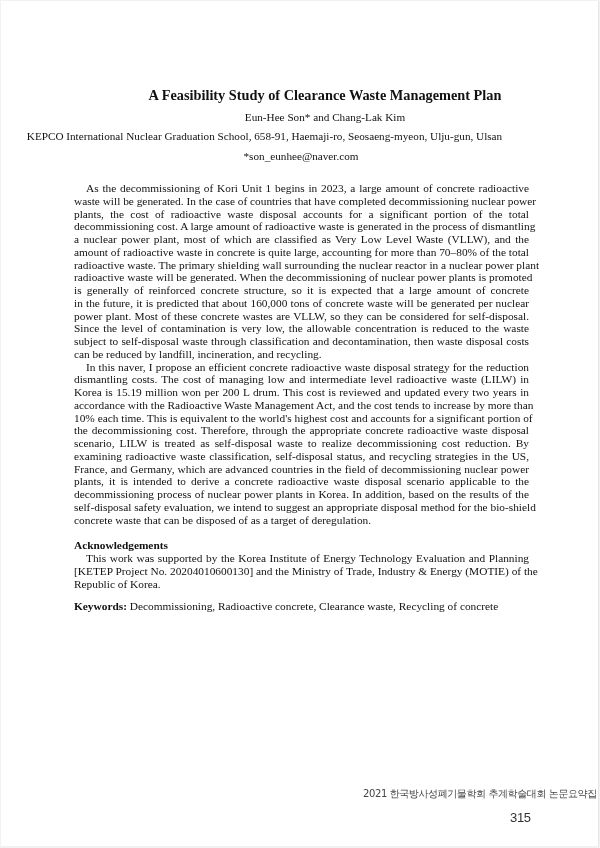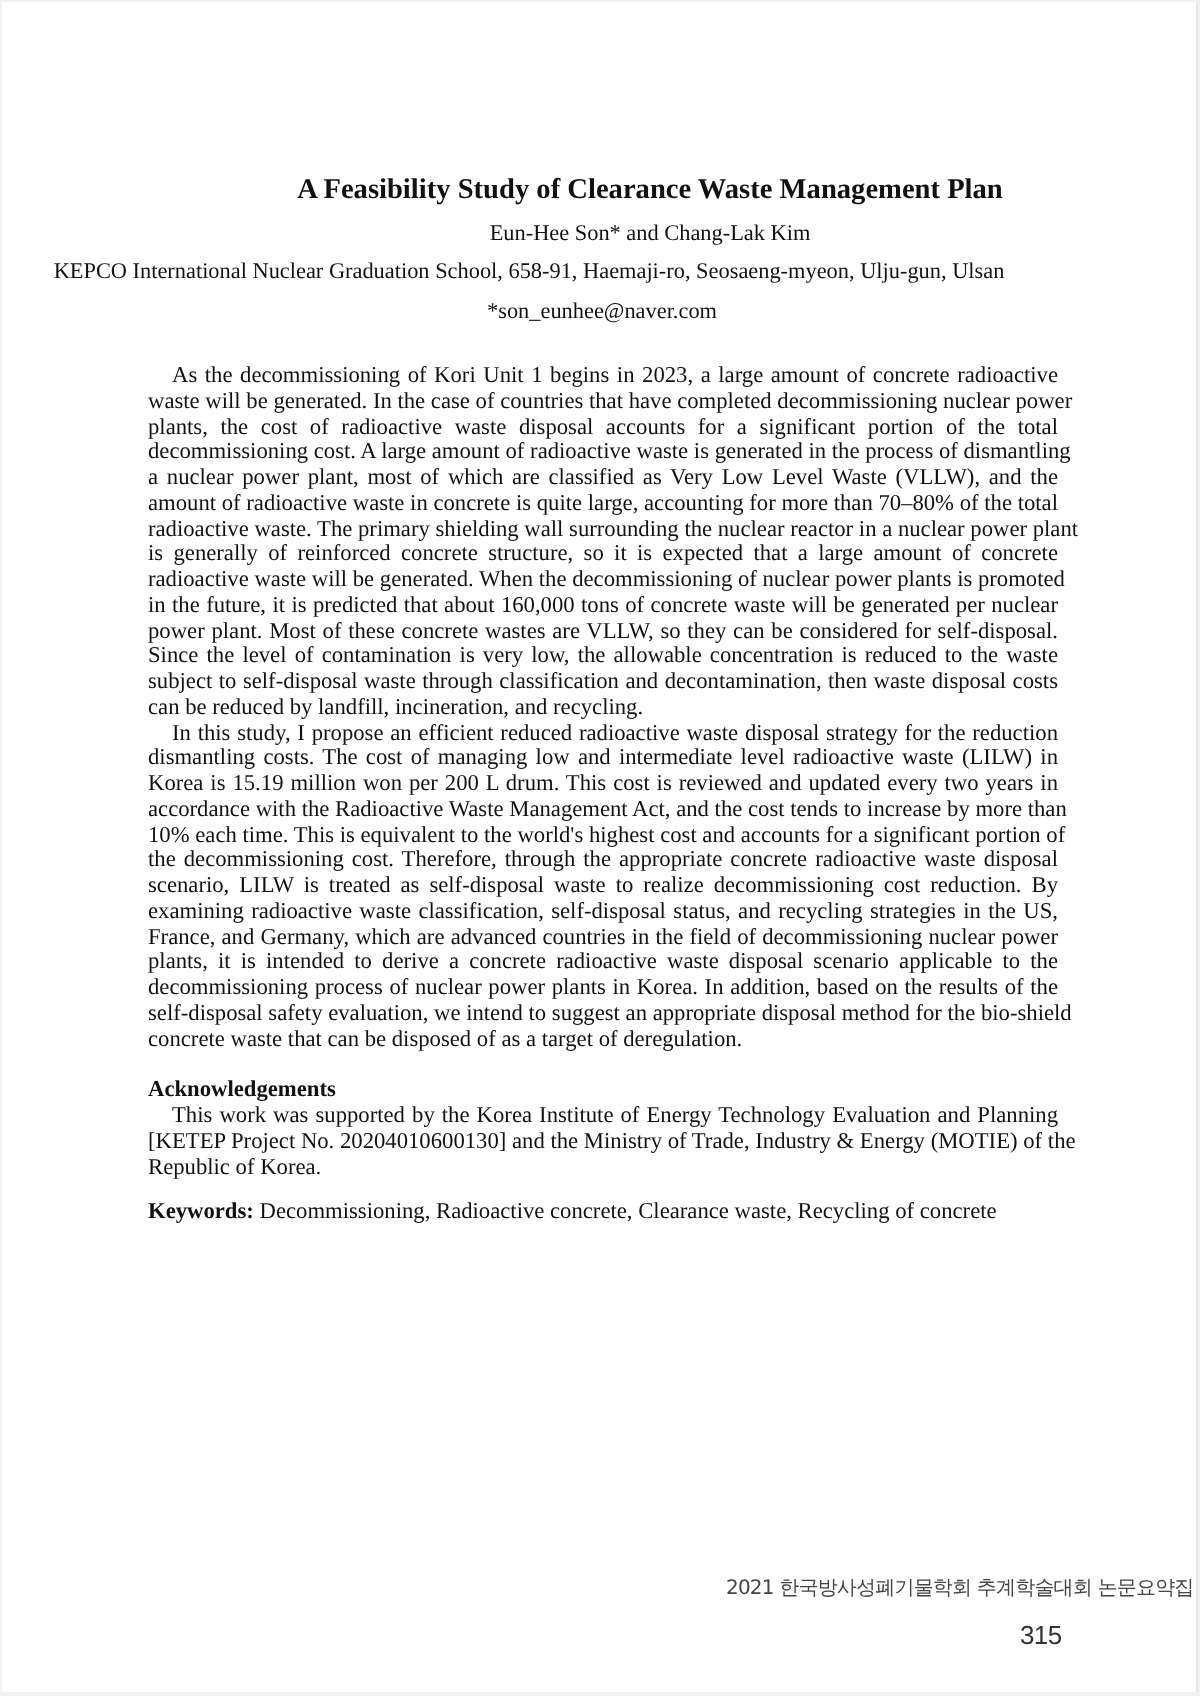--- a/index.html
+++ b/index.html
@@ -79,30 +79,30 @@
 
   <div class="body">
     <div>
       <div class="line indent">As the decommissioning of Kori Unit 1 begins in 2023, a large amount of concrete radioactive</div>
       <div class="line">waste will be generated. In the case of countries that have completed decommissioning nuclear power</div>
       <div class="line">plants, the cost of radioactive waste disposal accounts for a significant portion of the total</div>
       <div class="line">decommissioning cost. A large amount of radioactive waste is generated in the process of dismantling</div>
       <div class="line">a nuclear power plant, most of which are classified as Very Low Level Waste (VLLW), and the</div>
       <div class="line">amount of radioactive waste in concrete is quite large, accounting for more than 70–80% of the total</div>
       <div class="line">radioactive waste. The primary shielding wall surrounding the nuclear reactor in a nuclear power plant</div>
+      <div class="line">radioactive waste will be generated. When the decommissioning of nuclear power plants is promoted</div>
       <div class="line">is generally of reinforced concrete structure, so it is expected that a large amount of concrete</div>
-      <div class="line">radioactive waste will be generated. When the decommissioning of nuclear power plants is promoted</div>
       <div class="line">in the future, it is predicted that about 160,000 tons of concrete waste will be generated per nuclear</div>
       <div class="line">power plant. Most of these concrete wastes are VLLW, so they can be considered for self-disposal.</div>
       <div class="line">Since the level of contamination is very low, the allowable concentration is reduced to the waste</div>
       <div class="line">subject to self-disposal waste through classification and decontamination, then waste disposal costs</div>
       <div class="line last">can be reduced by landfill, incineration, and recycling.</div>
     </div>
     <div>
-      <div class="line indent">In this study, I propose an efficient reduced radioactive waste disposal strategy for the reduction</div>
+      <div class="line indent">In this naver, I propose an efficient concrete radioactive waste disposal strategy for the reduction</div>
       <div class="line">dismantling costs. The cost of managing low and intermediate level radioactive waste (LILW) in</div>
       <div class="line">Korea is 15.19 million won per 200 L drum. This cost is reviewed and updated every two years in</div>
       <div class="line">accordance with the Radioactive Waste Management Act, and the cost tends to increase by more than</div>
       <div class="line">10% each time. This is equivalent to the world's highest cost and accounts for a significant portion of</div>
       <div class="line">the decommissioning cost. Therefore, through the appropriate concrete radioactive waste disposal</div>
       <div class="line">scenario, LILW is treated as self-disposal waste to realize decommissioning cost reduction. By</div>
       <div class="line">examining radioactive waste classification, self-disposal status, and recycling strategies in the US,</div>
       <div class="line">France, and Germany, which are advanced countries in the field of decommissioning nuclear power</div>
       <div class="line">plants, it is intended to derive a concrete radioactive waste disposal scenario applicable to the</div>
       <div class="line">decommissioning process of nuclear power plants in Korea. In addition, based on the results of the</div>

